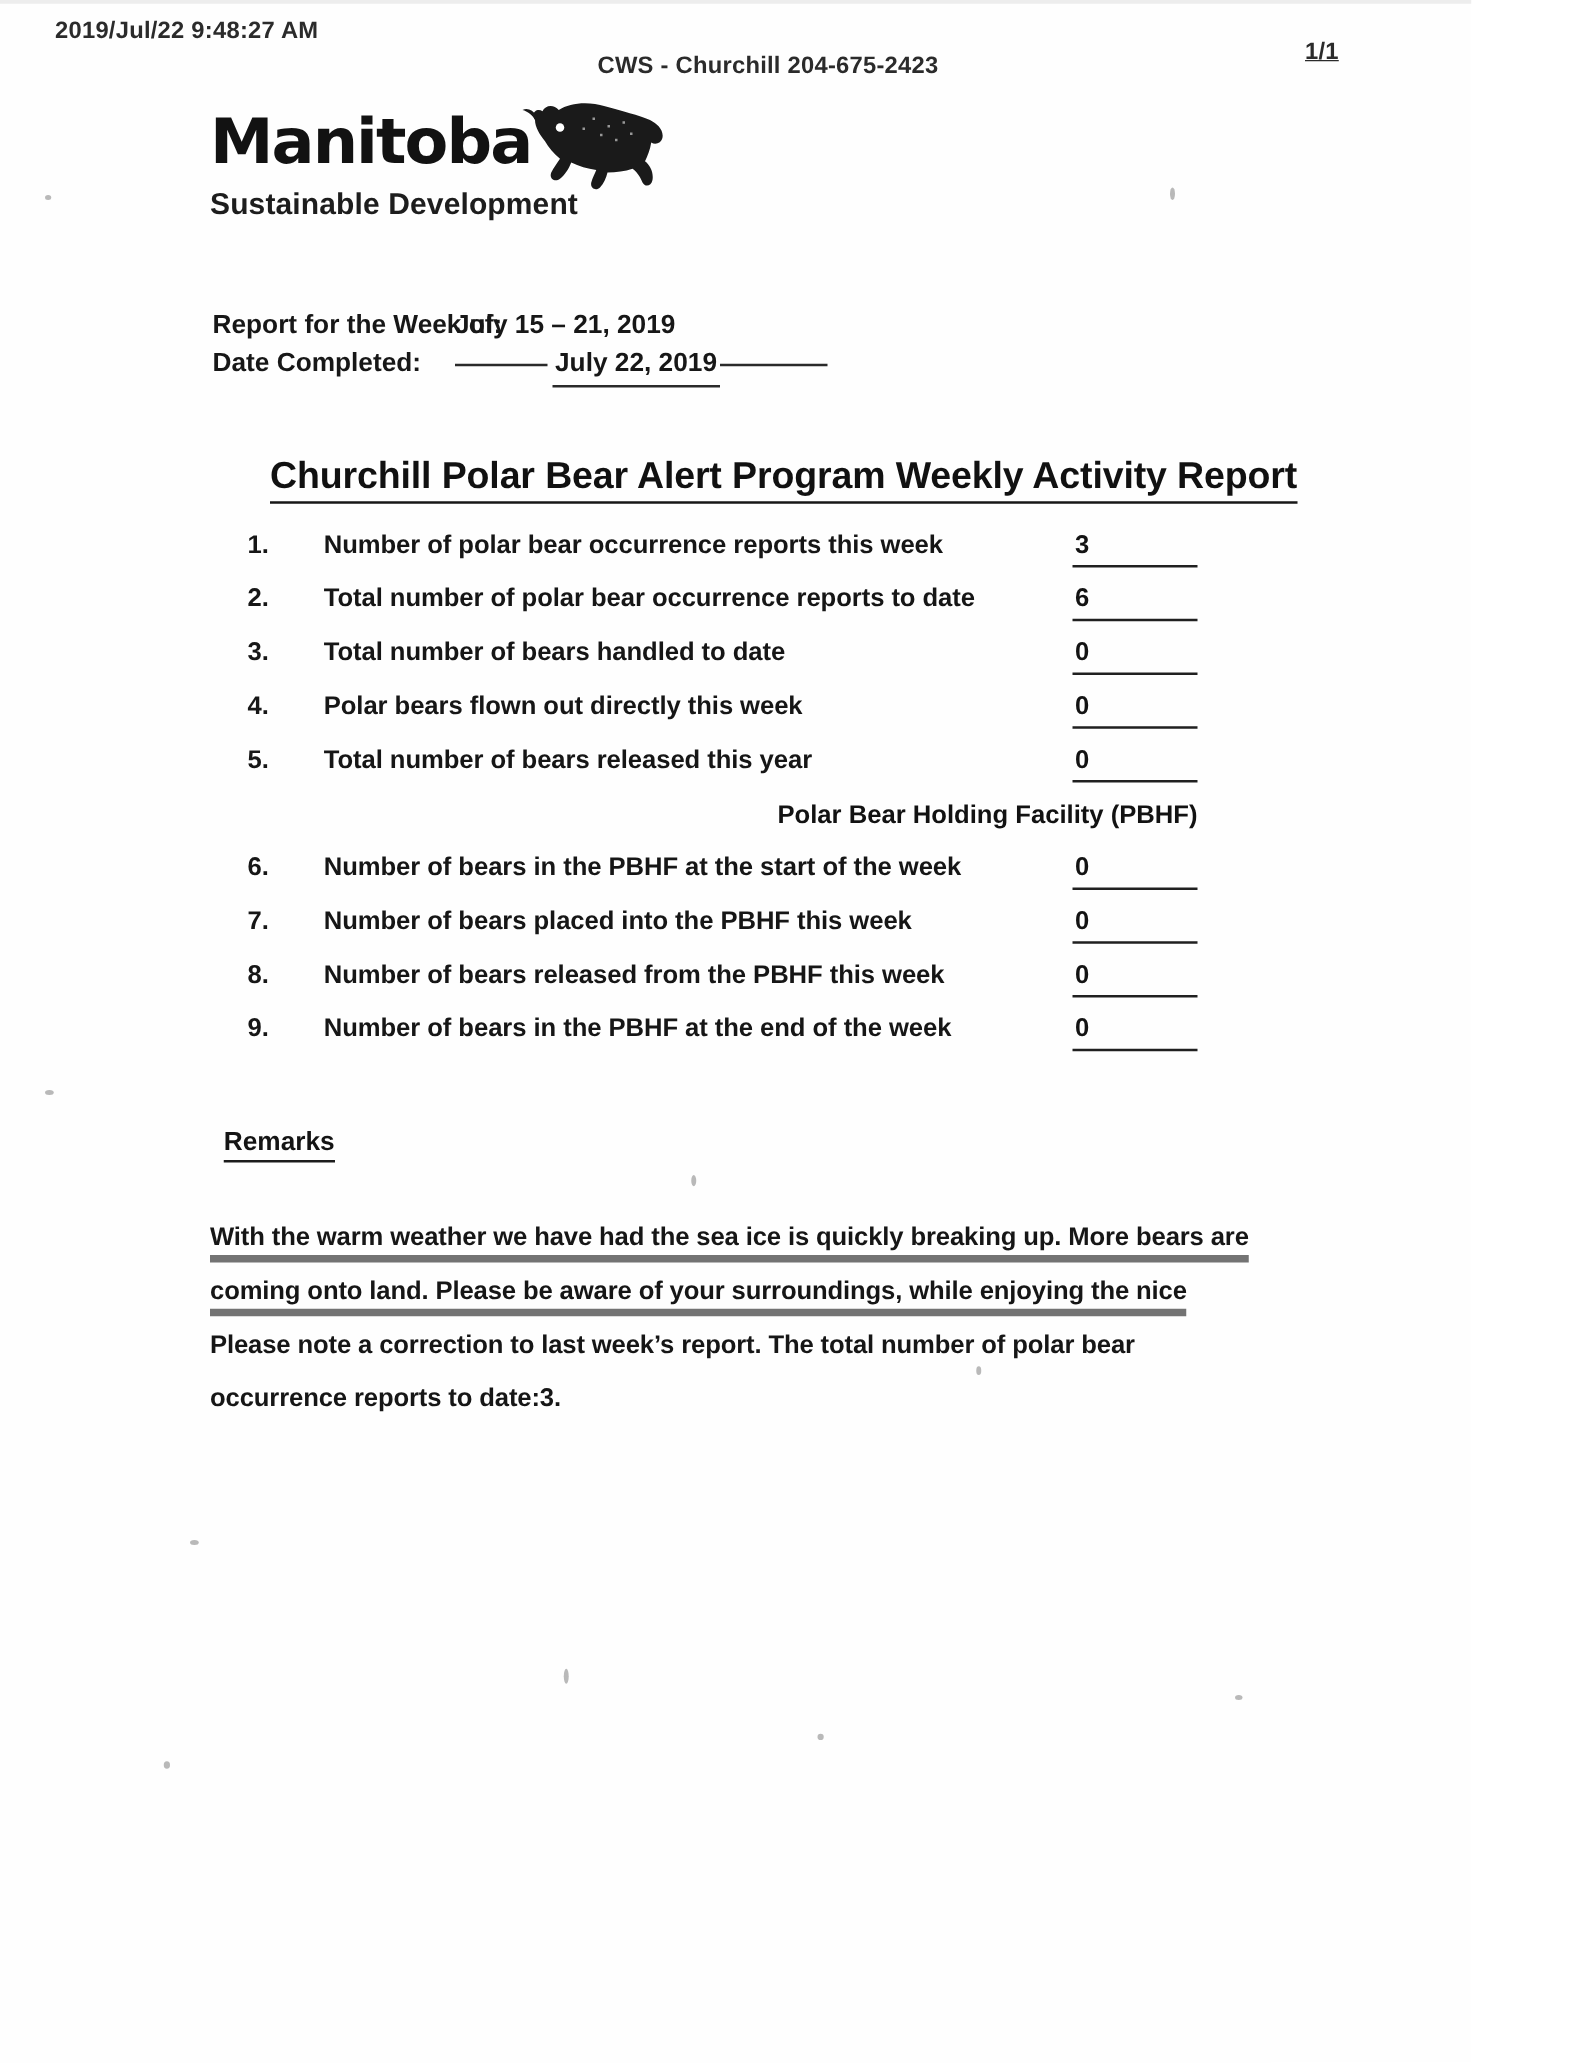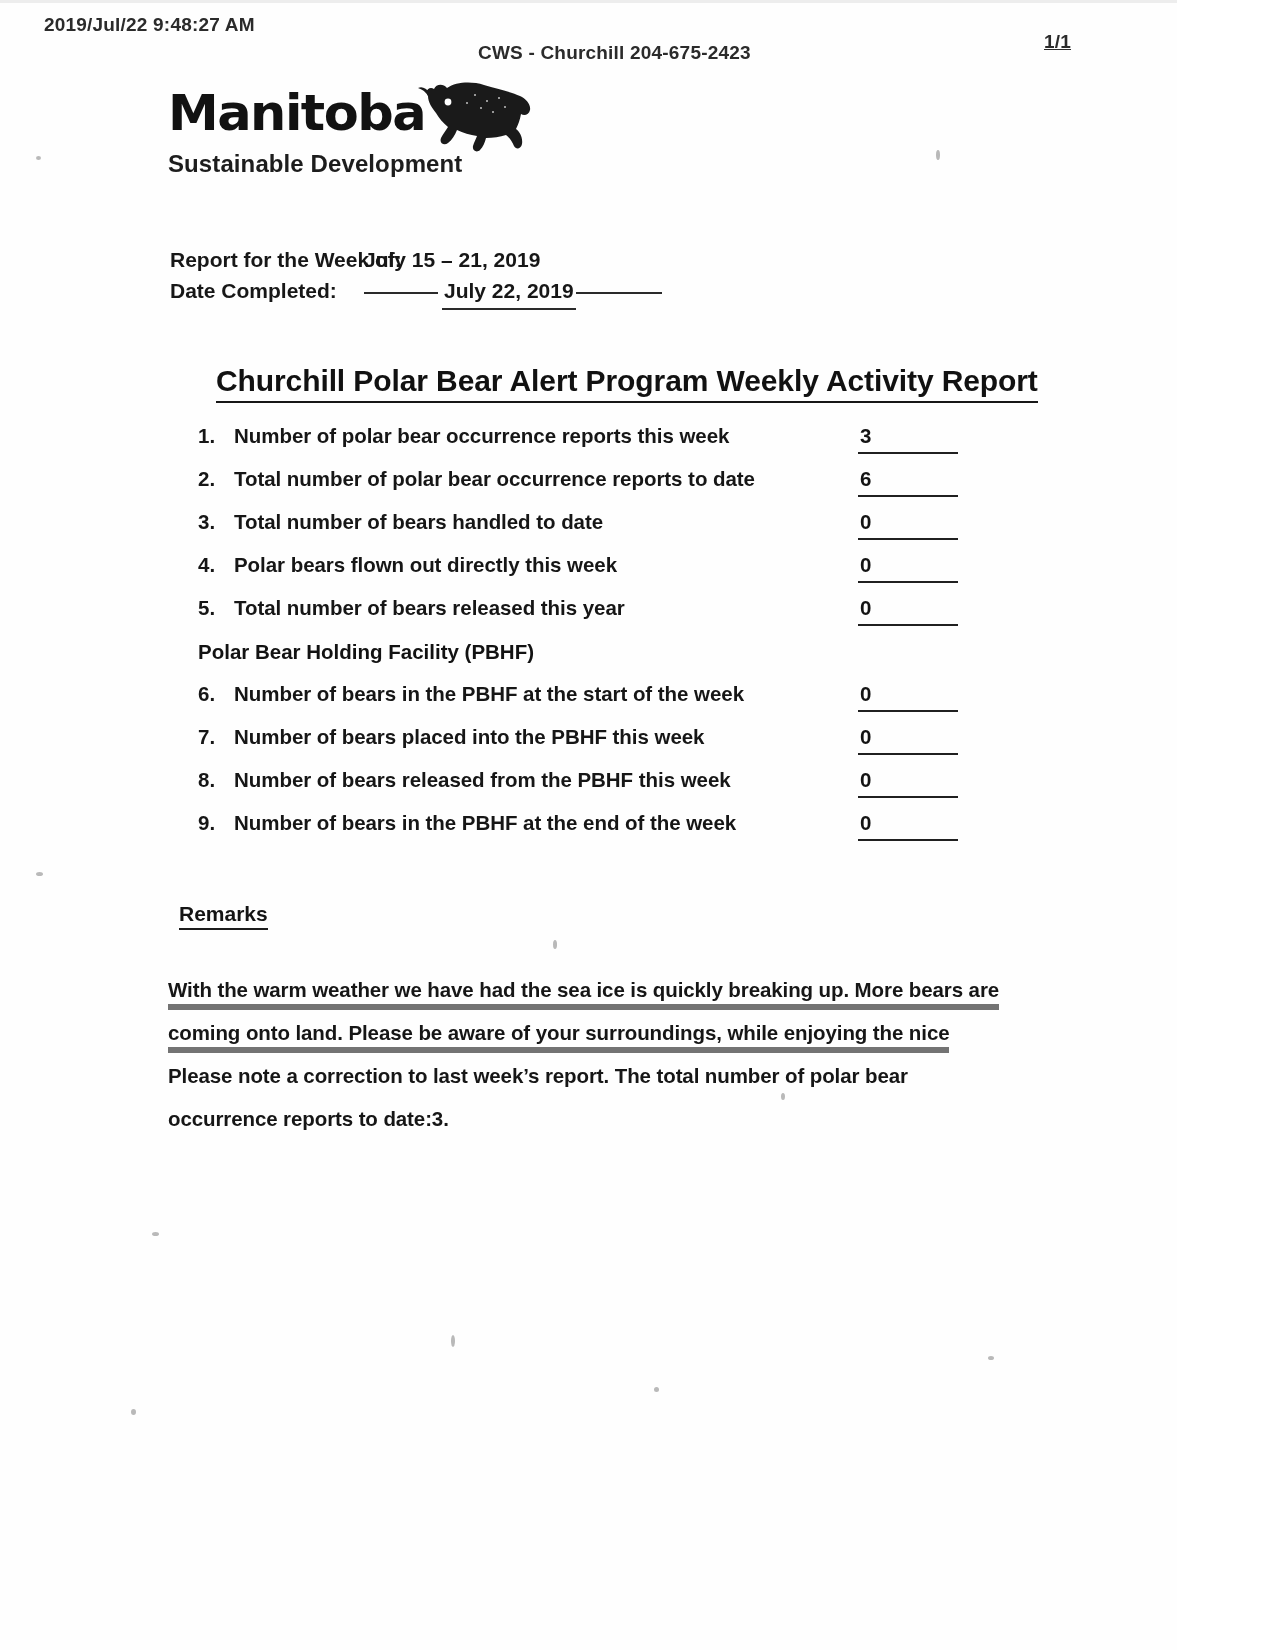--- a/index.html
+++ b/index.html
@@ -161,20 +161,21 @@
     font-weight: 600;
     color: #161616;
   }
   .item-text {
     flex: 1 1 auto;
     font-size: 20.5px;
     font-weight: 600;
     color: #161616;
     letter-spacing: -0.05px;
     white-space: nowrap;
+    margin-left: 25px;
   }
   .item-answer {
     position: absolute;
     left: 660px;
     top: 0;
     width: 100px;
     height: 28px;
     border-bottom: 2px solid #202020;
   }
   .item-answer .ans-val {
@@ -182,20 +183,21 @@
     font-weight: 600;
     color: #131313;
     padding-left: 2px;
   }
   .section-subhead {
     font-size: 20.5px;
     font-weight: 700;
     color: #121212;
     height: 43px;
     line-height: 26px;
+    text-align: right;
   }
 
   
   .remarks-head {
     position: absolute;
     left: 179px;
     top: 902px;
     font-size: 21px;
     font-weight: 600;
     color: #141414;

